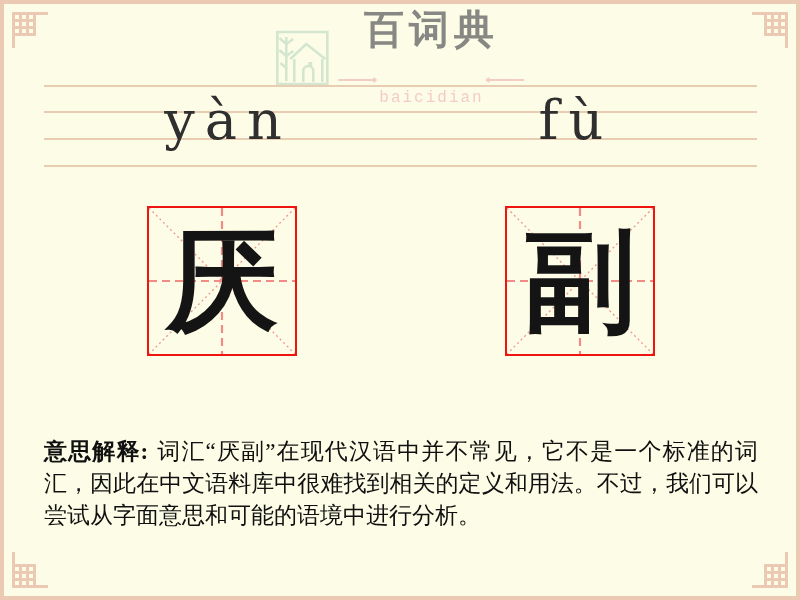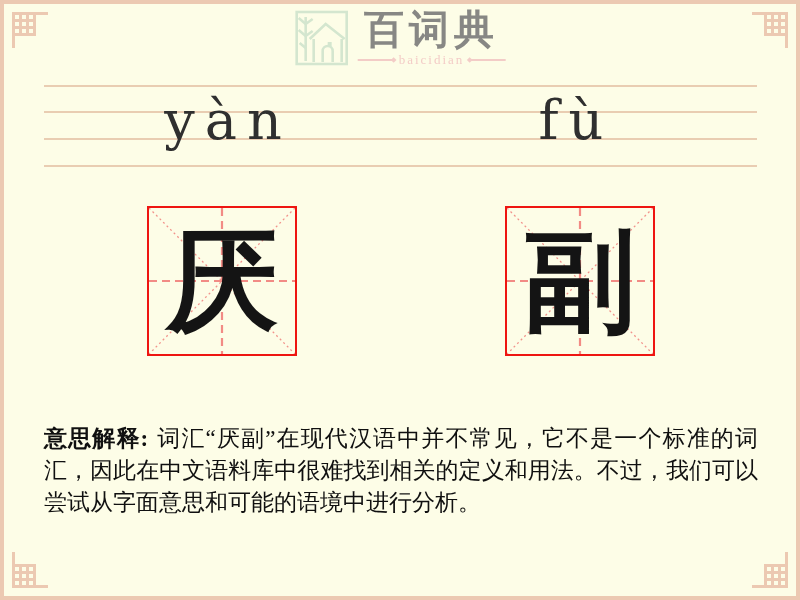--- a/index.html
+++ b/index.html
@@ -18,38 +18,38 @@
   .logo{position:absolute;top:4px;left:50%;transform:translateX(-50%);
         display:flex;align-items:center;gap:9px;opacity:.85;}
   .logo-icon{width:54px;height:58px;}
   .logo-text{display:flex;flex-direction:column;align-items:center;}
   .logo-title{font-size:40px;font-weight:bold;color:#737373;letter-spacing:5px;line-height:44px;
               font-family:"Liberation Serif",serif;}
   .logo-subrow{display:flex;align-items:center;gap:5px;margin-top:0px;}
   .logo-line{width:36px;height:2px;background:#f2c4c2;position:relative;}
   .logo-line:before{content:"";position:absolute;top:-1px;width:4px;height:4px;background:#f2c4c2;transform:rotate(45deg);}
   .logo-line.l:before{right:-2px;} .logo-line.r:before{left:-2px;}
-  .logo-sub{font-size:13px;color:#f2c4c2;letter-spacing:2px;
-            font-family:Liberation Serif, serif;}
+  .logo-sub{font-size:16px;color:#f2c4c2;letter-spacing:2px;
+            font-family:Liberation Mono, monospace;margin-top:37px;}
   
   .rule{position:absolute;left:40px;width:713px;height:2px;background:#e9cdb2;}
   .r1{top:81px;} .r2{top:107px;} .r3{top:134px;} .r4{top:161px;}
   .pinyin{position:absolute;top:84px;font-size:54px;line-height:66px;color:#2f2f2f;
           letter-spacing:10px;transform:translateX(-50%);
           font-family:"DejaVu Serif","Liberation Serif",serif;}
   .py1{left:224px;} .py2{left:572px;}
   
   .charbox{position:absolute;top:202px;width:146px;height:146px;border:2px solid #ee1511;
            display:flex;align-items:center;justify-content:center;}
   .cb1{left:143px;} .cb2{left:501px;}
   .mizige{position:absolute;inset:0;}
   .hanzi{position:relative;font-size:112px;font-weight:900;color:#141414;line-height:146px;
          font-family:"Liberation Serif",serif;}
   
-  .meaning{position:absolute;left:40px;top:396px;width:714px;font-size:23px;line-height:32px;
+  .meaning{position:absolute;left:40px;top:409px;width:714px;font-size:23px;line-height:32px;
            color:#101010;text-align:justify;
            font-family:"Liberation Serif",serif;}
   .meaning b{margin-right:8px;}
 </style>
 </head>
 <body>
 
 <div class="frame">
 
   <svg class="corner tl" viewBox="0 0 44 44">

